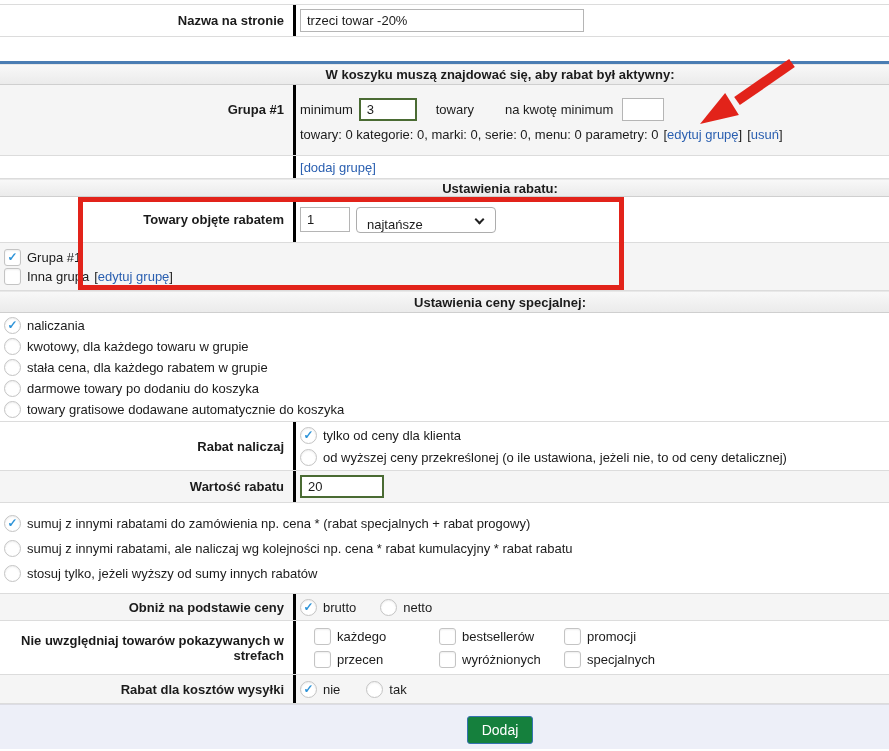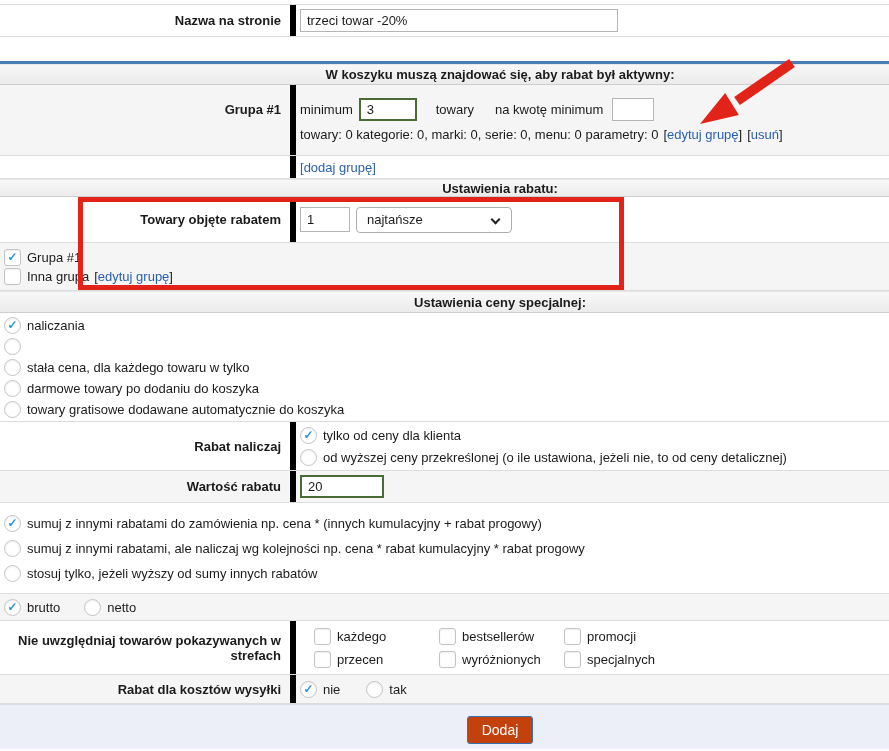--- a/index.html
+++ b/index.html
@@ -8,21 +8,21 @@
     font-family:"Liberation Sans",sans-serif;font-size:13px;color:#1b1b1b;
   }
   .page{width:1000px;}
   *{box-sizing:border-box;}
   .spacer-top{height:4px;}
   .gap1{height:24px;}
   .bluebar{height:3px;background:#4a7db3;}
   .row{display:flex;border-bottom:1px solid #dcdcdc;background:#fff;}
   .row.alt{background:#f5f5f5;}
   .label-cell{
-    flex:0 0 296px;width:296px;border-right:6px solid #000000;
+    flex:0 0 296px;width:296px;border-right:3px solid #000000;
     text-align:right;font-weight:bold;padding-right:9px;
     display:flex;flex-direction:column;justify-content:center;align-items:flex-end;
   }
   .content-cell{flex:1;padding-left:4px;display:flex;flex-direction:column;justify-content:center;}
   .sec-header{
     background:linear-gradient(#f8f8f8,#ebebeb);
     border-bottom:1px solid #cfcfcf;border-top:1px solid #e8e8e8;
     font-weight:bold;text-align:center;display:flex;align-items:center;justify-content:center;
   }
   
@@ -49,22 +49,22 @@
   }
   
   .tinput{
     height:23px;border:1px solid #b5b5b5;background:#fff;padding:0 6px;
     font-family:"Liberation Sans",sans-serif;font-size:13px;color:#1b1b1b;
   }
   .tinput.green{border:2px solid #4a6b33;}
   .inline{display:flex;align-items:center;}
   
   .fselect{
-    width:156px;height:26px;border:1px solid #adadad;border-radius:4px;background:#fff;
-    display:flex;align-items:center;padding:0 10px;position:relative;cursor:default;
+    width:140px;height:26px;border:1px solid #adadad;border-radius:4px;background:#fff;
+    display:flex;align-items:flex-end;padding:0 10px;position:relative;cursor:default;
   }
   .fselect .chev{
     position:absolute;right:12px;top:8px;width:7px;height:7px;
     border-right:2px solid #222;border-bottom:2px solid #222;transform:rotate(45deg);
   }
   
   .ctrl{
     display:inline-flex;width:17px;height:17px;border:1px solid #c4c4c4;background:#fff;
     align-items:center;justify-content:center;flex:0 0 17px;
     box-shadow:inset 0 1px 2px rgba(0,0,0,0.07);
@@ -79,21 +79,21 @@
   .bracketed::before{content:"[";color:#1b1b1b;}
   .bracketed::after{content:"]";color:#1b1b1b;}
   .bracketed.blue::before,.bracketed.blue::after{color:#2a5fb0;}
   
   .grp-line1{display:flex;align-items:center;height:26px;margin-bottom:5px;}
   .grp-line2{display:flex;align-items:center;gap:5px;}
   
   .zone-grid{display:grid;grid-template-columns:125px 125px 125px;row-gap:6px;margin-left:14px;}
   
   .btn{
-    background:#c2410c;color:#fff;border:1px solid #3672b1;border-radius:3px;
+    background:#15803d;color:#fff;border:1px solid #3672b1;border-radius:3px;
     font-family:"Liberation Sans",sans-serif;font-size:14px;padding:5px 14px;height:28px;cursor:pointer;
   }
   
   .anno-rect{
     position:absolute;left:78px;top:197px;width:546px;height:93px;
     border:5px solid #e2231a;z-index:20;pointer-events:none;
   }
   .anno-arrow{position:absolute;left:680px;top:55px;z-index:20;pointer-events:none;}
   .mt2{margin-top:2px;}
 </style>
@@ -101,38 +101,38 @@
 <body>
 
 <div class="page">
 
   <div class="spacer-top"></div>
 
   <div class="row name-row">
     <div class="label-cell">Nazwa na stronie</div>
     <div class="content-cell">
       <div class="inline">
-        <input class="tinput" style="width: 318px;" type="text" value="trzeci towar -20%">
+        <input class="tinput" style="width: 284px;" type="text" value="trzeci towar -20%">
       </div>
     </div>
   </div>
 
   <div class="gap1"></div>
   <div class="bluebar"></div>
 
   <div class="sec-header h1">W koszyku muszą znajdować się, aby rabat był aktywny:</div>
 
   <div class="row grupa-row alt">
     <div class="label-cell">Grupa #1</div>
     <div class="content-cell">
       <div class="grp-line1">
         <span>minimum</span>
         <input class="tinput green" style="width: 58px; margin-left: 6px;" type="text" value="3">
         <span style="margin-left:19px">towary</span>
-        <span style="margin-left:21px">na kwotę minimum</span>
+        <span style="margin-left:31px">na kwotę minimum</span>
         <input class="tinput" style="width: 42px; margin-left: 9px;" type="text" value="">
       </div>
       <div class="grp-line2">
         <span>towary: 0 kategorie: 0, marki: 0, serie: 0, menu: 0 parametry: 0</span>
         <span class="bracketed"><a class="lnk">edytuj grupę</a></span>
         <span class="bracketed"><a class="lnk">usuń</a></span>
       </div>
     </div>
   </div>
 
@@ -175,24 +175,25 @@
   <div class="sec-header h3">Ustawienia ceny specjalnej:</div>
 
   <div class="row rodzaj-row">
     <div class="content-cell">
       <label class="opt" style="height:21px">
         <span class="ctrl radio" data-checked="true"></span>
         <span>naliczania</span>
       </label>
       <label class="opt" style="height:21px">
         <span class="ctrl radio" data-checked="false"></span>
-      </label>
-      <label class="opt" style="height:21px">
-        <span class="ctrl radio" data-checked="false"></span>
-        <span>stała cena, dla każdego towaru w tylko</span>
+        <span>kwotowy, dla każdego towaru w grupie</span>
+      </label>
+      <label class="opt" style="height:21px">
+        <span class="ctrl radio" data-checked="false"></span>
+        <span>stała cena, dla każdego rabatem w grupie</span>
       </label>
       <label class="opt" style="height:21px">
         <span class="ctrl radio" data-checked="false"></span>
         <span>darmowe towary po dodaniu do koszyka</span>
       </label>
       <label class="opt" style="height:21px">
         <span class="ctrl radio" data-checked="false"></span>
         <span>towary gratisowe dodawane automatycznie do koszyka</span>
       </label>
     </div>
@@ -218,34 +219,35 @@
       <div class="inline">
         <input class="tinput green" style="width: 84px;" type="text" value="20">
       </div>
     </div>
   </div>
 
   <div class="row sposob-row">
     <div class="content-cell">
       <label class="opt" style="height:25px">
         <span class="ctrl radio" data-checked="true"></span>
-        <span>sumuj z innymi rabatami do zamówienia np. cena * (innych kumulacyjny + rabat progowy)</span>
+        <span>sumuj z innymi rabatami do zamówienia np. cena * (rabat specjalnych + rabat progowy)</span>
       </label>
       <label class="opt" style="height:25px">
         <span class="ctrl radio" data-checked="false"></span>
-        <span>sumuj z innymi rabatami, ale naliczaj wg kolejności np. cena * rabat kumulacyjny * rabat progowy</span>
+        <span>sumuj z innymi rabatami, ale naliczaj wg kolejności np. cena * rabat kumulacyjny * rabat rabatu</span>
       </label>
       <label class="opt" style="height:25px">
         <span class="ctrl radio" data-checked="false"></span>
         <span>stosuj tylko, jeżeli wyższy od sumy innych rabatów</span>
       </label>
     </div>
   </div>
 
   <div class="row obniz-row alt">
+    <div class="label-cell">Obniż na podstawie ceny</div>
     <div class="content-cell">
       <div class="inline" style="gap:24px">
         <label class="opt">
           <span class="ctrl radio" data-checked="true"></span>
           <span>brutto</span>
         </label>
         <label class="opt">
           <span class="ctrl radio" data-checked="false"></span>
           <span>netto</span>
         </label>

